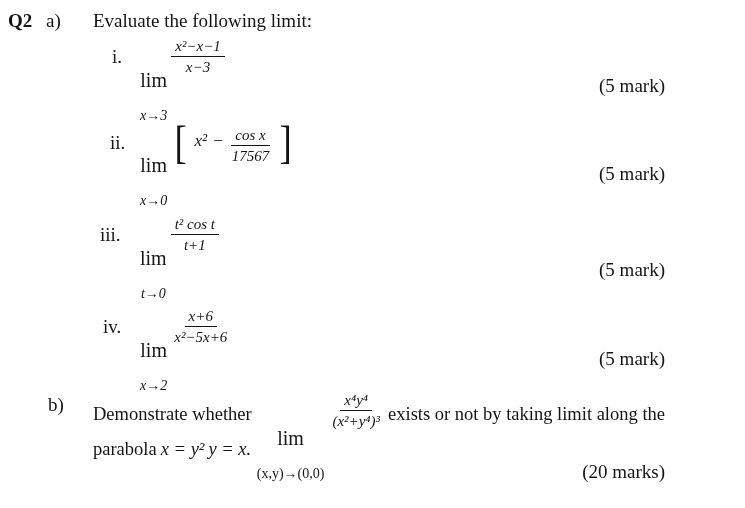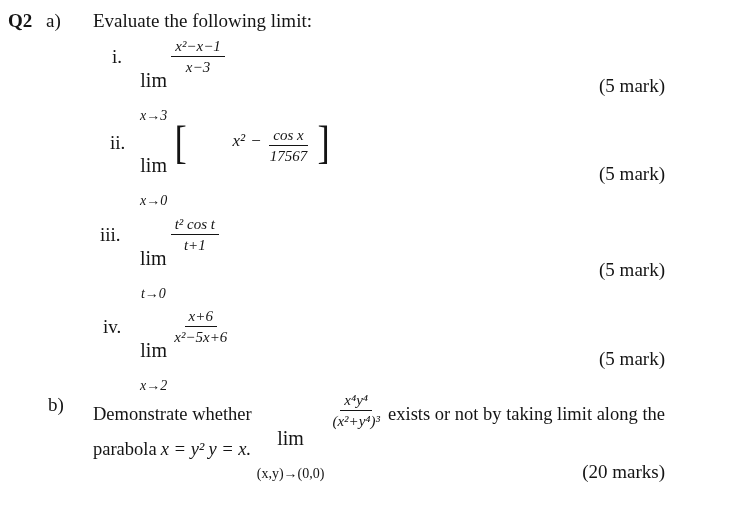--- a/index.html
+++ b/index.html
@@ -34,21 +34,21 @@
   .lim-row .frac{margin-top:-8px;}
   .row-i{top:45px;}
   .row-ii{top:130px;}
   .row-iii{top:223px;}
   .row-iv{top:315px;}
   .row-ii .frac{margin-top:-4px;}
 
   
   .bexpr{display:inline-flex;align-items:flex-start;column-gap:6px;margin-left:2px;}
   .bracket{font-size:46px;line-height:44px;margin-top:-9px;font-style:normal;transform:scaleX(.8);}
-  .bterm{font-size:17px;line-height:22px;margin-left:38px;}
+  .bterm{font-size:17px;line-height:22px;}
   .bop{font-size:17px;line-height:22px;font-style:normal;}
 
   
   .marks{position:absolute;right:36px;font-size:19px;line-height:22px;text-align:right;white-space:nowrap;}
   .marks-i{top:75px;}
   .marks-ii{top:163px;}
   .marks-iii{top:259px;}
   .marks-iv{top:348px;}
   .marks-b{top:461px;}
 

